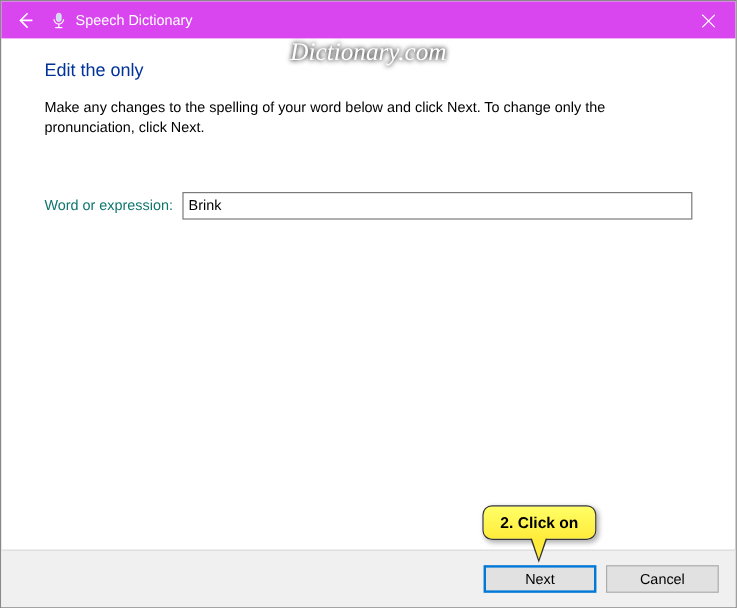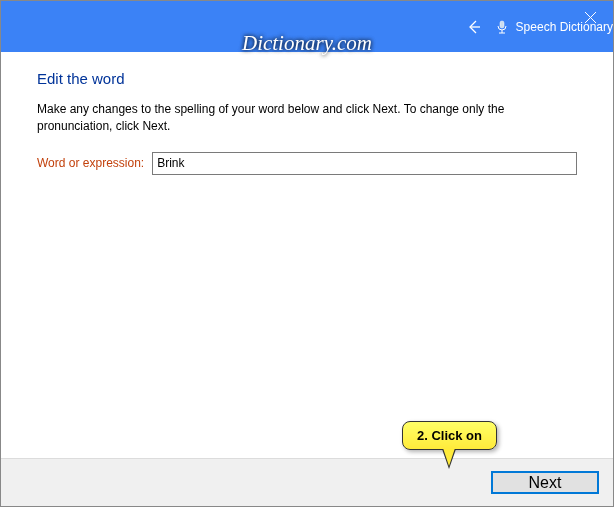--- a/index.html
+++ b/index.html
@@ -6,27 +6,26 @@
   body {
     width: 614px; height: 507px;
     font-family: "Segoe UI", Tahoma, sans-serif;
     font-size: 12px;
     background: #fff;
     border: 1px solid #888;
     position: relative;
     overflow: hidden;
   }
   .titlebar {
-    height: 51px;
-    background: #3b82f6;
+    height: 31px;
+    background: #d946ef;
     color: #fff;
     display: flex;
     align-items: center;
     position: relative;
-    justify-content: flex-end;
   }
   .back-arrow {
     width: 20px; height: 20px;
     margin-left: 10px;
     color: #fff;
     display: flex;
     align-items: center;
     justify-content: center;
     cursor: default;
   }
@@ -59,30 +58,30 @@
   .heading {
     color: #003399;
     font-size: 15px;
     font-weight: normal;
     margin-bottom: 14px;
   }
   .instruction {
     color: #000;
     font-size: 12px;
     line-height: 1.45;
-    margin-bottom: 16px;
+    margin-bottom: 44px;
   }
   .field-row {
     display: flex;
     align-items: center;
     gap: 8px;
   }
   .field-label {
     font-size: 12px;
-    color: #c2410c;
+    color: #0f766e;
     white-space: nowrap;
   }
   .field-input {
     flex: 1;
     height: 23px;
     border: 1px solid #7a7a7a;
     padding: 2px 4px;
     font-size: 12px;
     font-family: inherit;
     outline: none;
@@ -93,24 +92,24 @@
     height: 48px;
     background: #f0f0f0;
     border-top: 1px solid #dcdcdc;
     display: flex;
     align-items: center;
     justify-content: flex-end;
     padding-right: 14px;
     gap: 8px;
   }
   .win-btn {
-    width: 108px; height: 23px;
+    width: 94px; height: 23px;
     background: #e1e1e1;
     border: 1px solid #adadad;
-    font-size: 16px;
+    font-size: 12px;
     font-family: inherit;
     cursor: pointer;
   }
   .win-btn.primary {
     border: 2px solid #0078d7;
     background: #e1e1e1;
   }
   .callout {
     position: absolute;
     background: linear-gradient(#ffff66, #ffeb3b);
@@ -194,29 +193,30 @@
     <svg width="11" height="11" viewBox="0 0 11 11">
         <line x1="0" y1="0" x2="11" y2="11" stroke="#fff" stroke-width="1"></line>
         <line x1="11" y1="0" x2="0" y2="11" stroke="#fff" stroke-width="1"></line>
       </svg>
   </div>
 </div>
 
 <div class="watermark">Dictionary.com</div>
 
 <div class="content">
-  <h1 class="heading">Edit the word</h1>
+  <h1 class="heading">Edit the only</h1>
   <p class="instruction">Make any changes to the spelling of your word below and click Next.  To change only the pronunciation, click Next.</p>
   <div class="field-row">
     <span class="field-label">Word or expression:</span>
     <input type="text" class="field-input" value="Brink" style="">
   </div>
 
 </div>
 
 <div class="button-bar">
   <button class="win-btn primary">Next</button>
+  <button class="win-btn">Cancel</button>
 </div>
 
 <div class="callout" style="bottom:56px; right:116px;margin-top:33px;">
   <span>2. Click on</span>
   <div class="callout-tail-down"></div>
 </div>
 
 </body></html>

